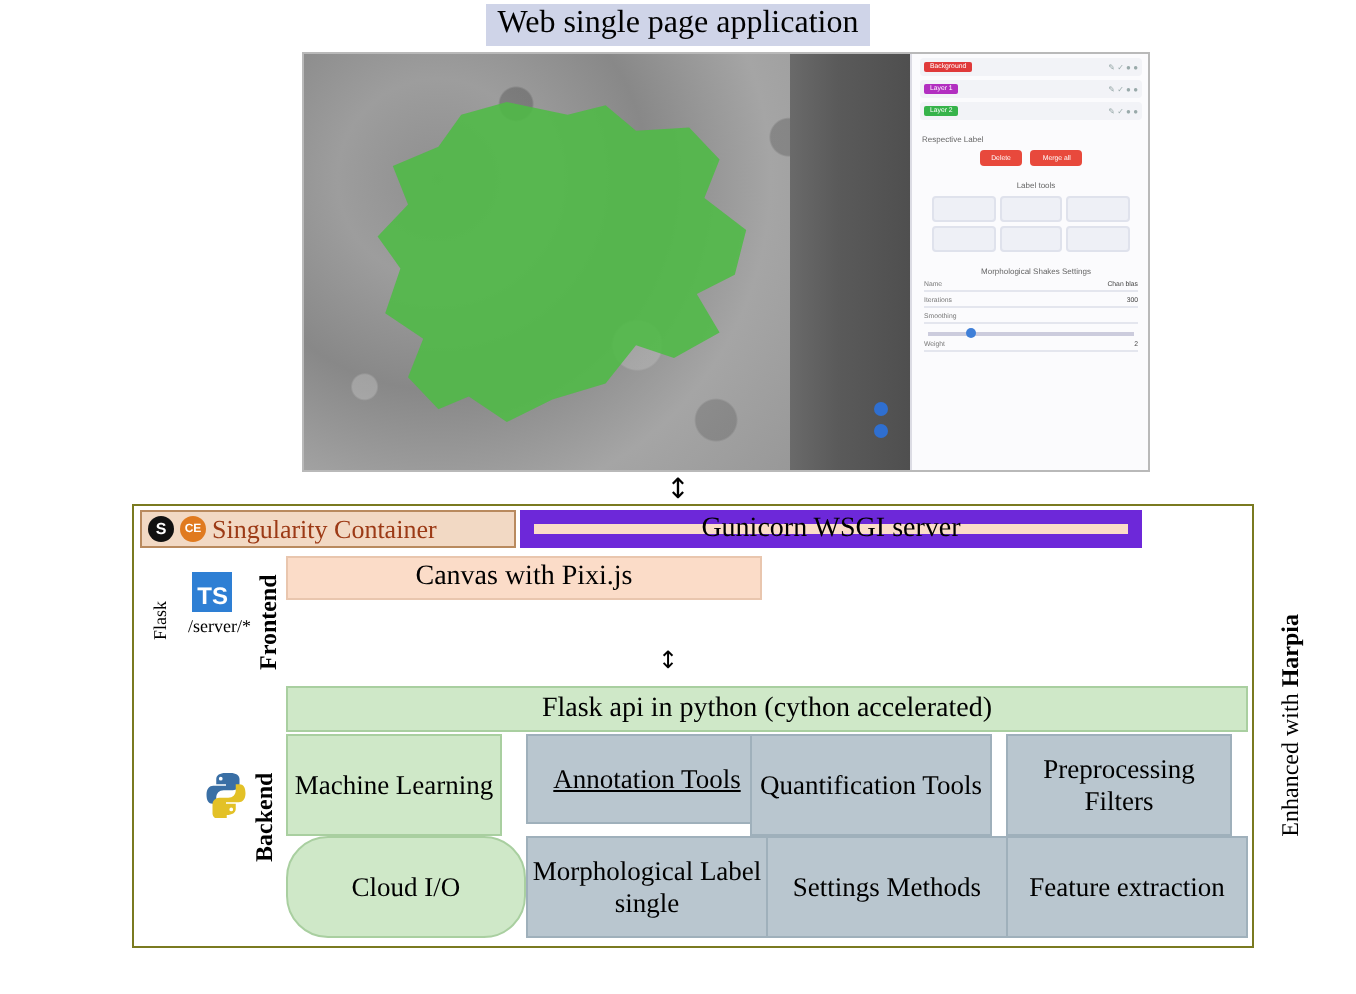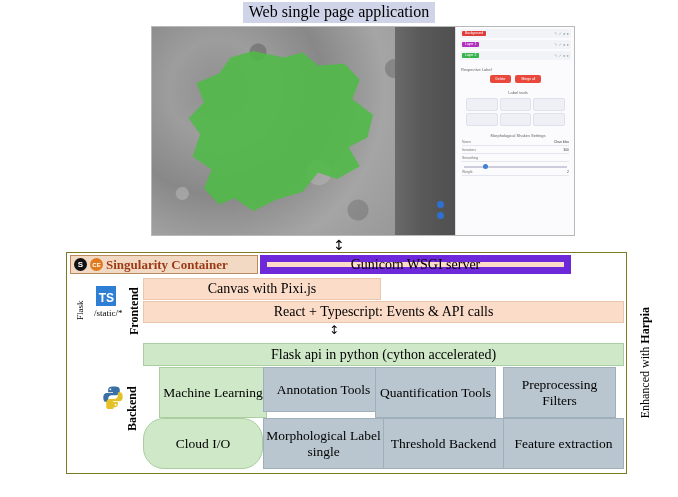--- a/index.html
+++ b/index.html
@@ -239,21 +239,21 @@
     font-size: 8px;
     font-weight: bold;
     display: flex;
     align-items: center;
     justify-content: center;
     font-family: "Liberation Sans", sans-serif;
     margin-right: 3px;
   }
   #sing-label {
     font-size: 13px;
-    font-weight: bold;
+    font-weight: normal;
     color: #9c3a16;
     font-family: "Liberation Serif", serif;
     text-align: center;
   }
   #gunicorn {
     position: absolute;
     left: 193px; top: 2px;
     width: 311px; height: 19px;
     background: #fbdcc8;
     border: 7px solid #6d28d9;
@@ -510,48 +510,47 @@
       <span class="circ" style="background:#111">S</span>
       <span class="circ" style="background:#e07a1f;font-size:6px">CE</span>
       <span id="sing-label">Singularity Container</span>
     </div>
     <div id="gunicorn">Gunicorn WSGI server</div>
   </div>
 
   <div id="flask-col">
     <div id="flask-logo" class="vert">Flask</div>
     <div id="ts-badge">TS</div>
-    <div id="static-label">/static/*</div>
+    <div id="static-label">/server/*</div>
     <div id="frontend-label" class="vert">Frontend</div>
   </div>
 
   <div id="band-canvas" class="band">Canvas with Pixi.js</div>
-  <div id="band-react" class="band">React + Typescript: Events &amp; API calls</div>
 
   <div id="post-arrow">↕</div>
   <div id="post-label">Post request/ response</div>
 
   <div id="python-col">
     <svg id="python-logo" viewBox="0 0 64 64">
       <path fill="#3a6fa5" d="M31 4c-7 0-12 3-12 8v7h13v2H15c-5 0-9 4-9 12s3 12 8 12h5v-8c0-6 4-10 10-10h12c5 0 9-4 9-9V12c0-5-5-8-12-8h-7zm-6 5a2.5 2.5 0 1 1 0 5 2.5 2.5 0 0 1 0-5z"></path>
       <path fill="#e3c127" d="M33 60c7 0 12-3 12-8v-7H32v-2h17c5 0 9-4 9-12s-3-12-8-12h-5v8c0 6-4 10-10 10H23c-5 0-9 4-9 9v12c0 5 5 8 12 8h7zm6-5a2.5 2.5 0 1 1 0-5 2.5 2.5 0 0 1 0 5z"></path>
     </svg>
     <div id="backend-label" class="vert">Backend</div>
   </div>
 
   <div id="backend-area">
     <div id="flask-api">Flask api in python (cython accelerated)</div>
 
-    <div class="cell green" style="left:16px;   top:24px; width:108px; height:51px;">Machine Learning</div>
-    <div class="cell blue" style="left:120px; top:24px; width:121px; height:45px;">Annotation Tools</div>
+    <div class="cell green" style="left:0px;   top:24px; width:108px; height:51px;">Machine Learning</div>
+    <div class="cell blue" style="left:120px; top:24px; width:121px; height:45px;text-decoration:underline;">Annotation Tools</div>
     <div class="cell blue" style="left:232px; top:24px; width:121px; height:51px;">Quantification Tools</div>
     <div class="cell blue" style="left:360px; top:24px; width:113px; height:51px;">Preprocessing Filters</div>
 
     <div class="cell green" style="left:0px;   top:75px; width:120px; height:51px;border-radius:21px;">Cloud I/O</div>
     <div class="cell blue" style="left:120px; top:75px; width:121px; height:51px;">Morphological Label single</div>
-    <div class="cell blue" style="left:240px; top:75px; width:121px; height:51px;">Threshold Backend</div>
+    <div class="cell blue" style="left:240px; top:75px; width:121px; height:51px;">Settings Methods</div>
     <div class="cell blue" style="left:360px; top:75px; width:121px; height:51px;">Feature extraction</div>
   </div>
 </div>
 
 <div id="enhanced">
   <span class="vert"><span>Enhanced with </span><b>Harpia</b></span>
 </div>
 
 </body></html>

